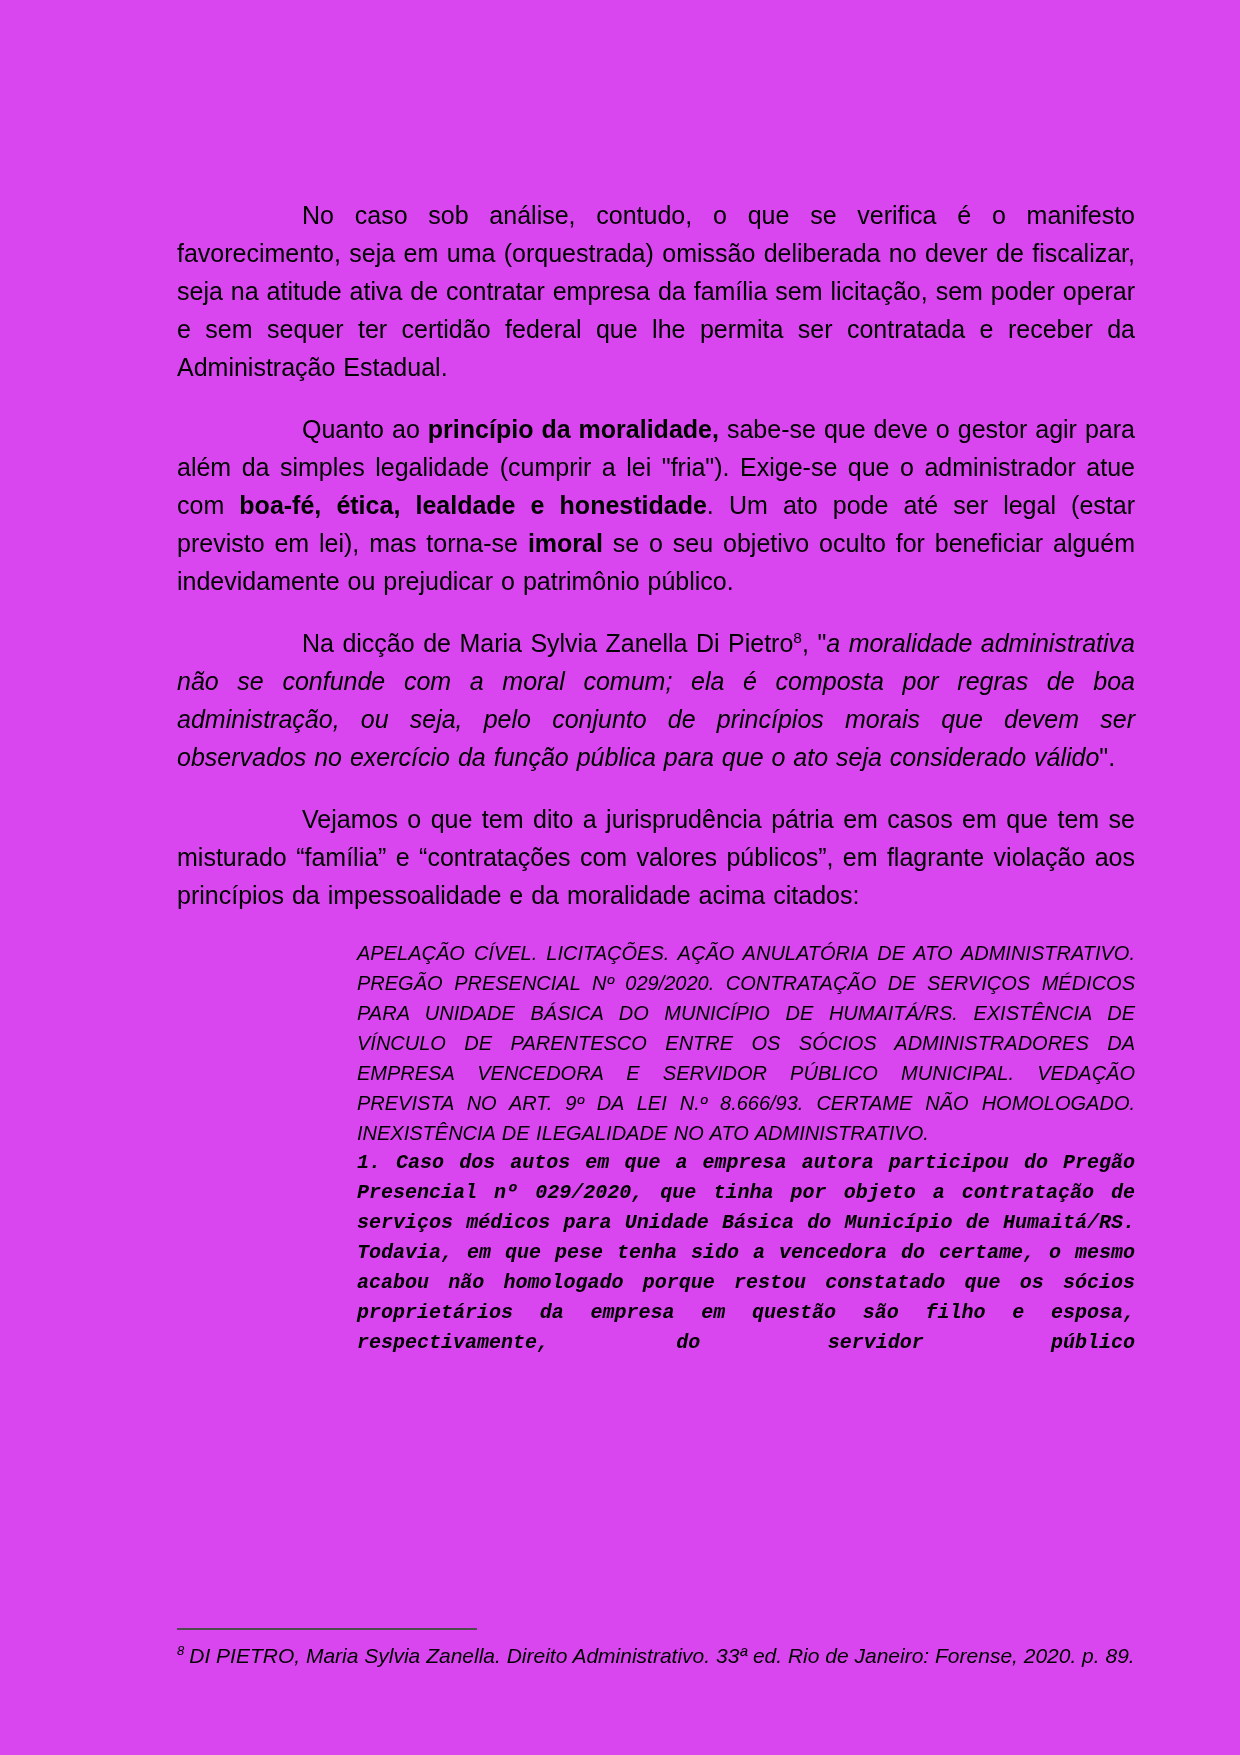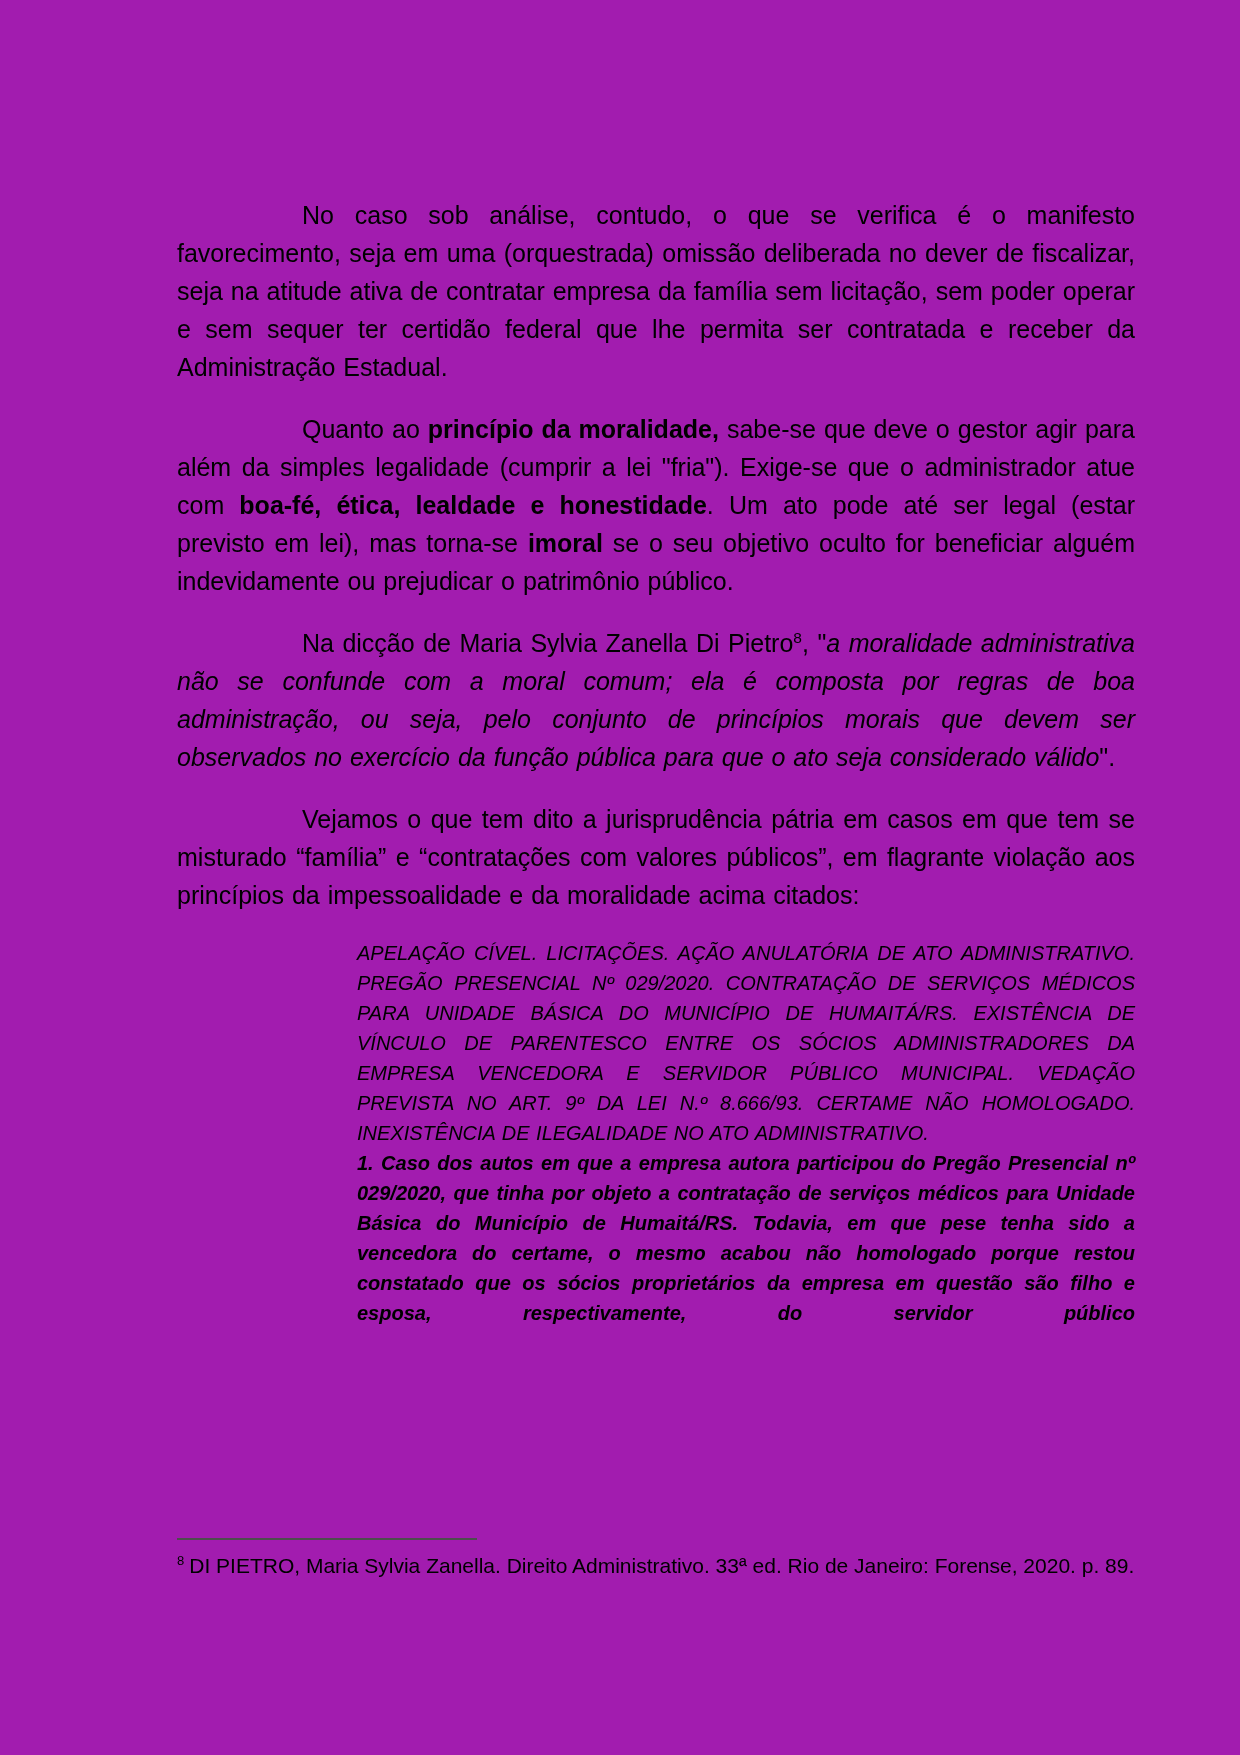--- a/index.html
+++ b/index.html
@@ -6,21 +6,21 @@
   html, body {
     margin: 0;
     padding: 0;
     background: #e8e8e8;
   }
   .page {
     position: relative;
     width: 1240px;
     height: 1755px;
     margin: 0 auto;
-    background: #a21caf;
+    background: #d946ef;
     color: #000000;
     font-family: "Liberation Sans", "DejaVu Sans", sans-serif;
     box-sizing: border-box;
     padding: 196px 105px 0 177px;
     overflow: hidden;
   }
   p { margin: 0; padding: 0; }
 
   .body-para {
     font-size: 25px;
@@ -35,33 +35,35 @@
   }
   .quote-para {
     margin-left: 180px;
     font-size: 20px;
     line-height: 30px;
     text-align: justify;
     word-spacing: 1px;
   }
   .justify-last {
     text-align-last: justify;
+    font-family: Liberation Mono, monospace;
   }
   .b { font-weight: bold; }
   .i { font-style: italic; }
   sup.sup {
     vertical-align: super;
     font-size: 0.62em;
     line-height: 0;
   }
   .footnote-area {
     position: absolute;
     left: 177px;
-    top: 1538px;
+    top: 1628px;
     width: 958px;
+    font-style: italic;
   }
   .footnote-separator {
     width: 300px;
     height: 2px;
     background: #4d4d4d;
     margin-bottom: 11px;
   }
   .footnote-text {
     font-size: 21px;
     line-height: 30px;

